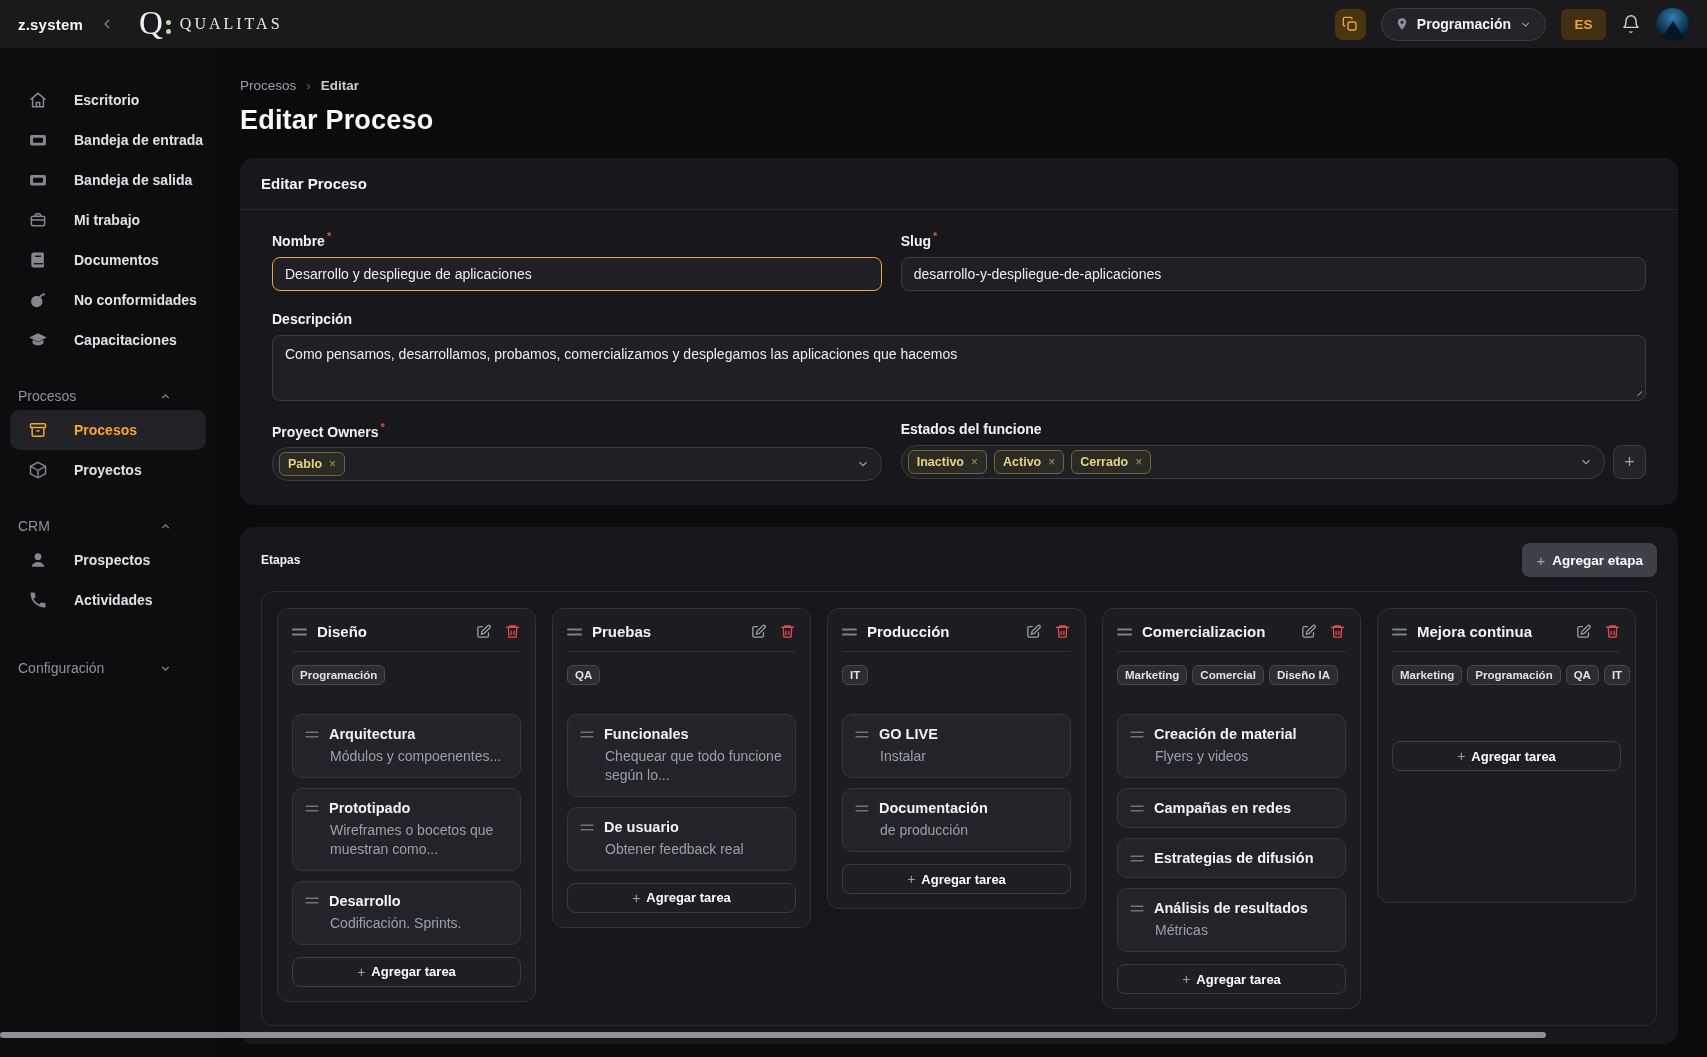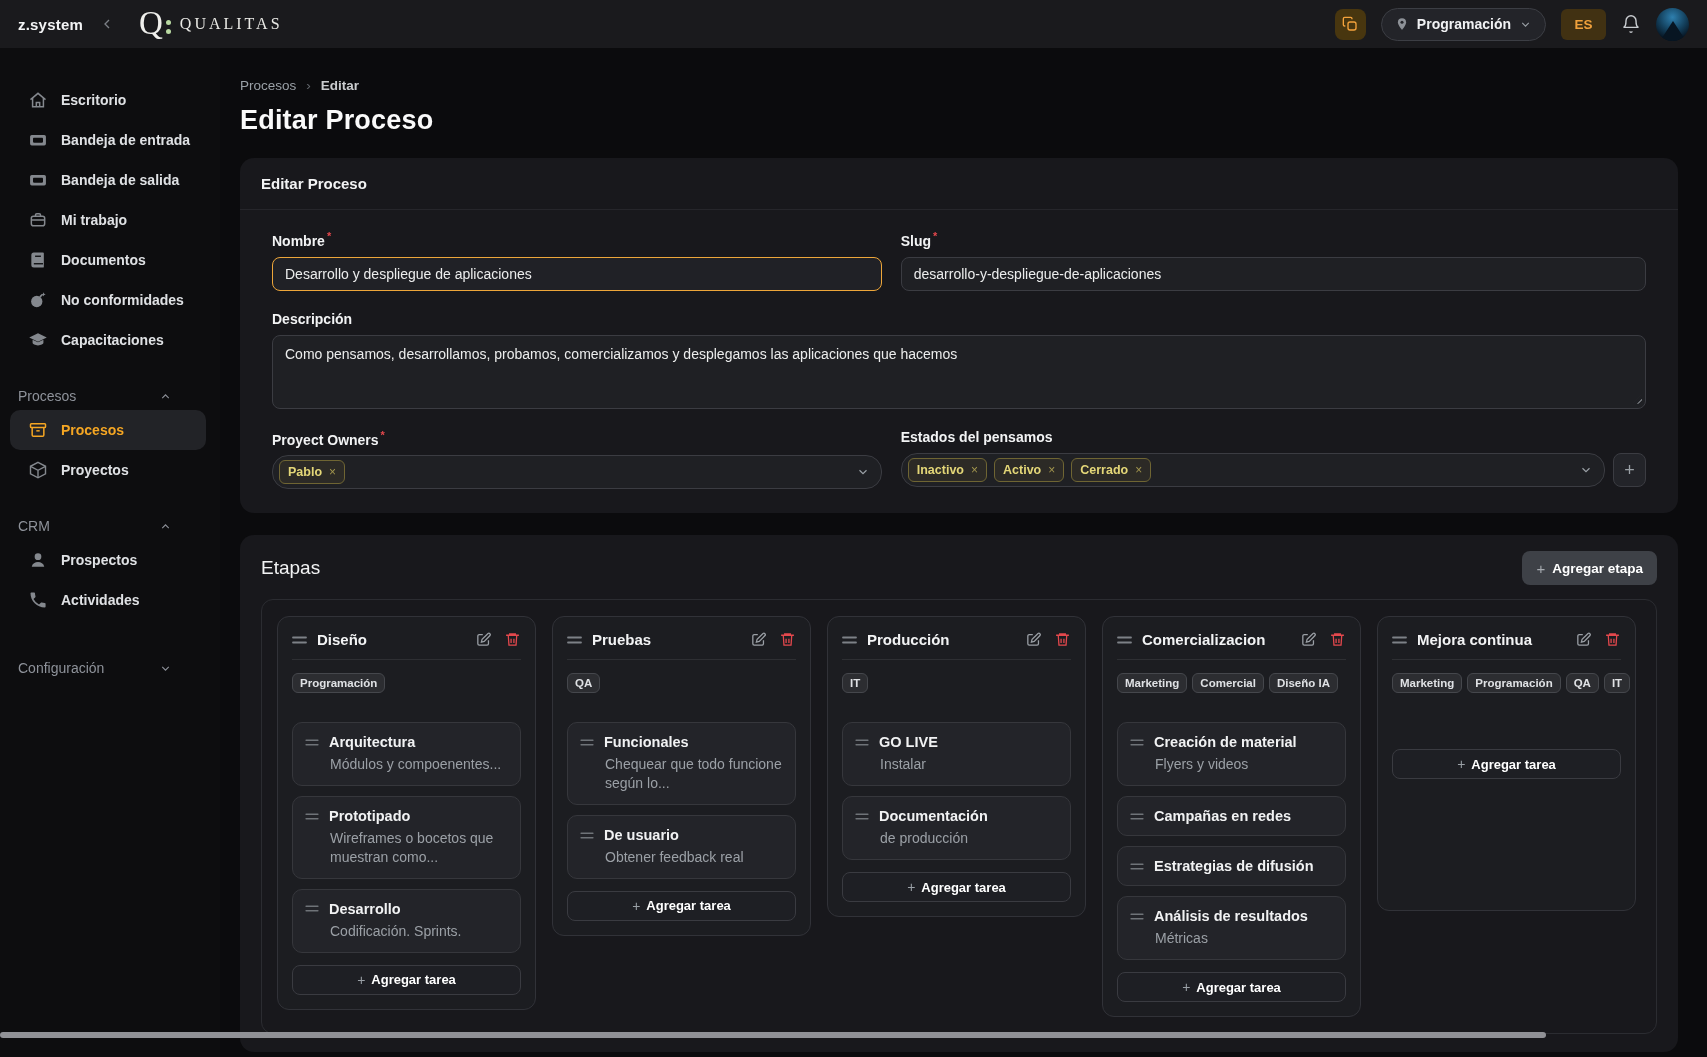--- a/index.html
+++ b/index.html
@@ -29,21 +29,21 @@
   .bell { color:#c9ccd0; display:flex; }
   .avatar { width:33px; height:33px; border-radius:50%; overflow:hidden; position:relative;
     background:radial-gradient(circle at 50% 28%, #2e7fae 0%, #14425f 45%, #061320 80%); }
   .avatar::after { content:""; position:absolute; left:50%; bottom:0; transform:translateX(-50%);
     width:0; height:0; border-left:13px solid transparent; border-right:13px solid transparent;
     border-bottom:20px solid #071522; }
 
   
   .sidebar { position:absolute; top:48px; left:0; width:220px; height:1009px; background:#0d0d0f; }
   .side-list { margin-top:32px; }
-  .side-item { height:40px; display:flex; align-items:center; gap:13px; padding-left:28px; cursor:pointer; }
+  .side-item { height:40px; display:flex; align-items:center; gap:26px; padding-left:28px; cursor:pointer; }
   .sicon { width:20px; height:20px; color:#84888e; display:flex; flex:none; }
   .sicon svg { width:20px; height:20px; }
   .slabel { font-size:14px; font-weight:700; color:#dfe1e4; white-space:nowrap; }
   .side-item.active { background:#222327; border-radius:10px; margin:0 14px 0 10px; padding-left:18px; }
   .side-item.active .sicon { color:#f5a623; }
   .side-item.active .slabel { color:#f5a623; }
   .group-header { margin:28px 48px 6px 18px; display:flex; align-items:center; justify-content:space-between;
     color:#8e929a; font-size:14px; cursor:pointer; }
   .group-header .gchev { color:#8e929a; display:flex; }
   .side-group { margin-top:0; }
@@ -63,40 +63,40 @@
   .card-body { padding:20px 32px 24px; }
 
   .form-row { display:grid; grid-template-columns:45fr 55fr; gap:19px; }
   .field label { display:block; font-size:14px; font-weight:700; color:#f2f3f4; margin-bottom:8px; }
   .field sup { color:#e5484d; font-size:11px; margin-left:2px; }
   .input { width:100%; height:34px; background:#1f2024; border:1px solid #3b3c42; border-radius:8px;
     color:#eceded; font-size:14px; padding:0 12px; font-family:"Liberation Sans",sans-serif; outline:none; }
   .input.focus { border:1.5px solid #eda63a; background:#202126; }
   .mt20 { margin-top:20px; }
   .textarea-wrap { position:relative; }
-  .textarea { height:74px; padding:9px 12px; resize:none; display:block; line-height:1.4; }
+  .textarea { height:66px; padding:9px 12px; resize:none; display:block; line-height:1.4; }
   .textarea-wrap::after { content:""; position:absolute; right:4px; bottom:5px; width:9px; height:9px;
     background:repeating-linear-gradient(135deg,#6a6d72 0 1.5px,transparent 1.5px 4.5px);
     clip-path:polygon(100% 0,100% 100%,0 100%); }
 
   .select { position:relative; height:34px; background:#1f2024; border:1px solid #3b3c42; border-radius:16px;
     display:flex; align-items:center; gap:7px; padding:0 34px 0 6px; cursor:pointer; }
   .sel-chev { position:absolute; right:11px; color:#9aa0a6; display:flex; }
   .ytag { display:inline-flex; align-items:center; gap:7px; height:24px; padding:0 8px; border-radius:6px;
     border:1px solid #6f6533; background:rgba(111,101,51,.16); color:#e4d778; font-size:12.5px; font-weight:700; }
   .ytag .x { color:#a3964e; font-weight:400; font-size:12px; cursor:pointer; }
   .estados-row { display:flex; gap:8px; }
   .estados-row .select { flex:1; }
   .plus-btn { flex:none; width:33px; height:34px; border-radius:8px; border:1px solid #3b3c42;
     background:#232429; color:#9aa0a6; font-size:18px; line-height:1; cursor:pointer; }
 
   
   .etapas-card { padding:16px 21px 18px; }
   .etapas-head { display:flex; align-items:center; justify-content:space-between; }
-  .etapas-title { font-size:19px; font-weight:400; color:#f2f3f4; }
+  .etapas-title { font-size:12px; font-weight:700; color:#f2f3f4; }
   .add-stage { height:34px; border:none; border-radius:8px; background:#3e4147; color:#fff;
     font-size:13.5px; font-weight:700; padding:0 14px; display:flex; align-items:center; gap:7px; cursor:pointer;
     font-family:"Liberation Sans",sans-serif; }
   .add-stage .plus { color:#a7abb1; font-weight:400; font-size:15px; }
   .board { margin-top:14px; border:1px solid #2b2c31; border-radius:12px; padding:16px 15px;
     display:flex; gap:16px; align-items:flex-start; }
   .col { width:259px; flex:none; background:#1c1d21; border:1px solid #313238; border-radius:12px; padding:14px; }
   .col-head { display:flex; align-items:center; gap:10px; }
   .handle { color:#7d8187; display:flex; flex:none; cursor:grab; }
   .col-title { flex:1; font-size:15px; font-weight:700; color:#f2f3f4; }
@@ -352,21 +352,21 @@
                 <span class="x">×</span>
               </span>
               <span class="sel-chev">
                   <svg width="14" height="14" viewBox="0 0 24 24" fill="none" stroke="currentColor" stroke-width="2">
                     <path d="m6 9 6 6 6-6"></path>
                   </svg>
                 </span>
             </div>
           </div>
           <div class="field">
-            <label><span>Estados del pensamos</span></label>
+            <label><span>Estados del funcione</span></label>
             <div class="estados-row">
               <div class="select">
                 <span class="ytag">
                   <span>Inactivo</span>
                   <span class="x">×</span>
                 </span>
                 <span class="ytag">
                   <span>Activo</span>
                   <span class="x">×</span>
                 </span>

